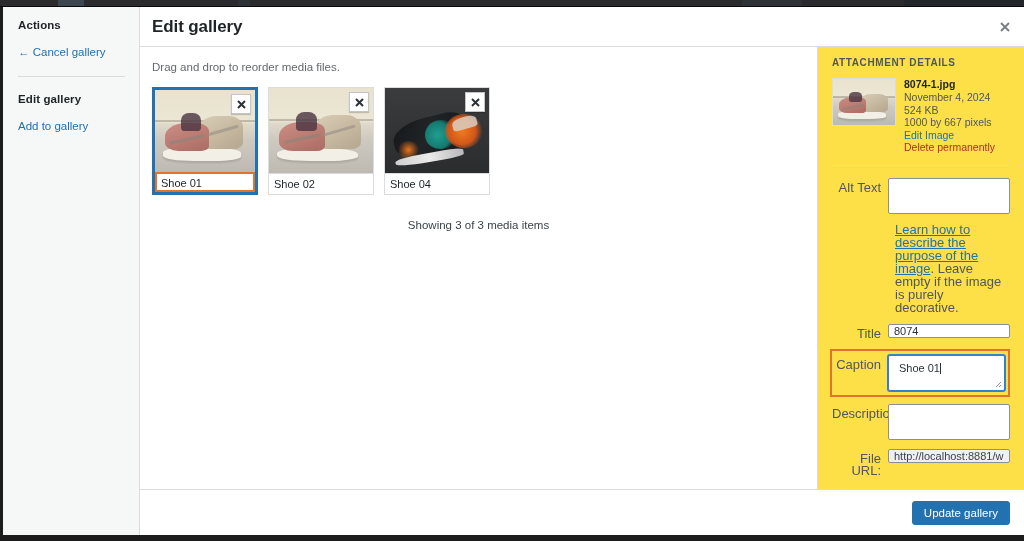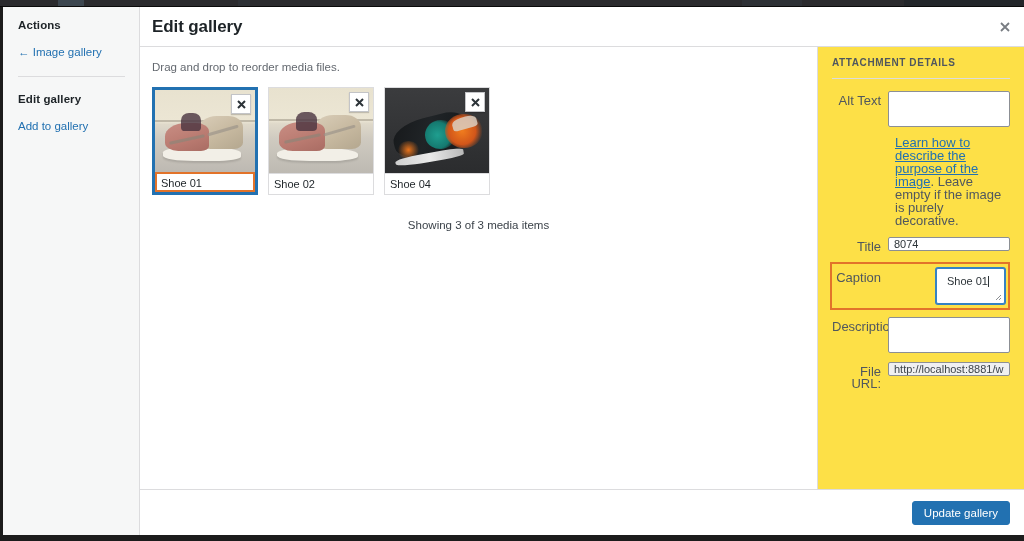--- a/index.html
+++ b/index.html
@@ -409,21 +409,21 @@
     padding: 3px 8px;
     cursor: pointer;
   }
 
   
   .annotated {
     border: 2px solid #e2732a;
     padding: 4px 3px 4px 0;
     margin: 0 0 7px -2px;
   }
-  .annotated .field-row { margin-bottom: 0; gap: 48px; }
+  .annotated .field-row { margin-bottom: 0; }
 
   .caret {
     display: inline-block;
     width: 1px;
     height: 11px;
     background: #2c3338;
     vertical-align: -2px;
     margin-left: 0px;
   }
   .ta-text {
@@ -477,21 +477,21 @@
     <div class="chrome-blob" style="left:238px;width:12px;background:#2f3337;"></div>
     <div class="chrome-blob" style="left:742px;width:60px;background:#2f3337;"></div>
     <div class="chrome-strip-right"></div>
   </div>
 
   <div class="modal">
 
     <div class="sidebar">
       <div class="sidebar-edge"></div>
       <div class="sb-heading">Actions</div>
-      <a class="sb-link">← Image gallery</a>
+      <a class="sb-link">← Cancel gallery</a>
       <div class="sb-divider"></div>
       <div class="sb-heading sb-group-2">Edit gallery</div>
       <a class="sb-link">Add to gallery</a>
     </div>
 
     <div class="center">
 
       <div class="modal-header">
         <div class="modal-title">Edit gallery</div>
         <div class="close-x">
@@ -562,20 +562,38 @@
             </div>
 
           </div>
 
           <div class="showing-count">Showing 3 of 3 media items</div>
         </div>
 
         <div class="details">
           <div class="details-title">ATTACHMENT DETAILS</div>
 
+          <div class="detail-top">
+            <div class="detail-thumb photo-shoe-light">
+              <div class="shelf"></div>
+              <div class="sole"></div>
+              <div class="upper-b"></div>
+              <div class="upper-a"></div>
+              <div class="tongue"></div>
+              <div class="lace"></div>
+            </div>
+            <div class="detail-meta">
+              <div class="detail-filename">8074-1.jpg</div>
+              <div>November 4, 2024</div>
+              <div>524 KB</div>
+              <div>1000 by 667 pixels</div>
+              <a class="detail-link">Edit Image</a>
+              <a class="detail-link danger">Delete permanently</a>
+            </div>
+          </div>
 
           <div class="details-sep"></div>
 
           
           <div class="field-row">
             <div class="field-label">Alt Text</div>
             <div class="field-ctl">
               <textarea class="ta" value="" style=""></textarea>
             </div>
           </div>

